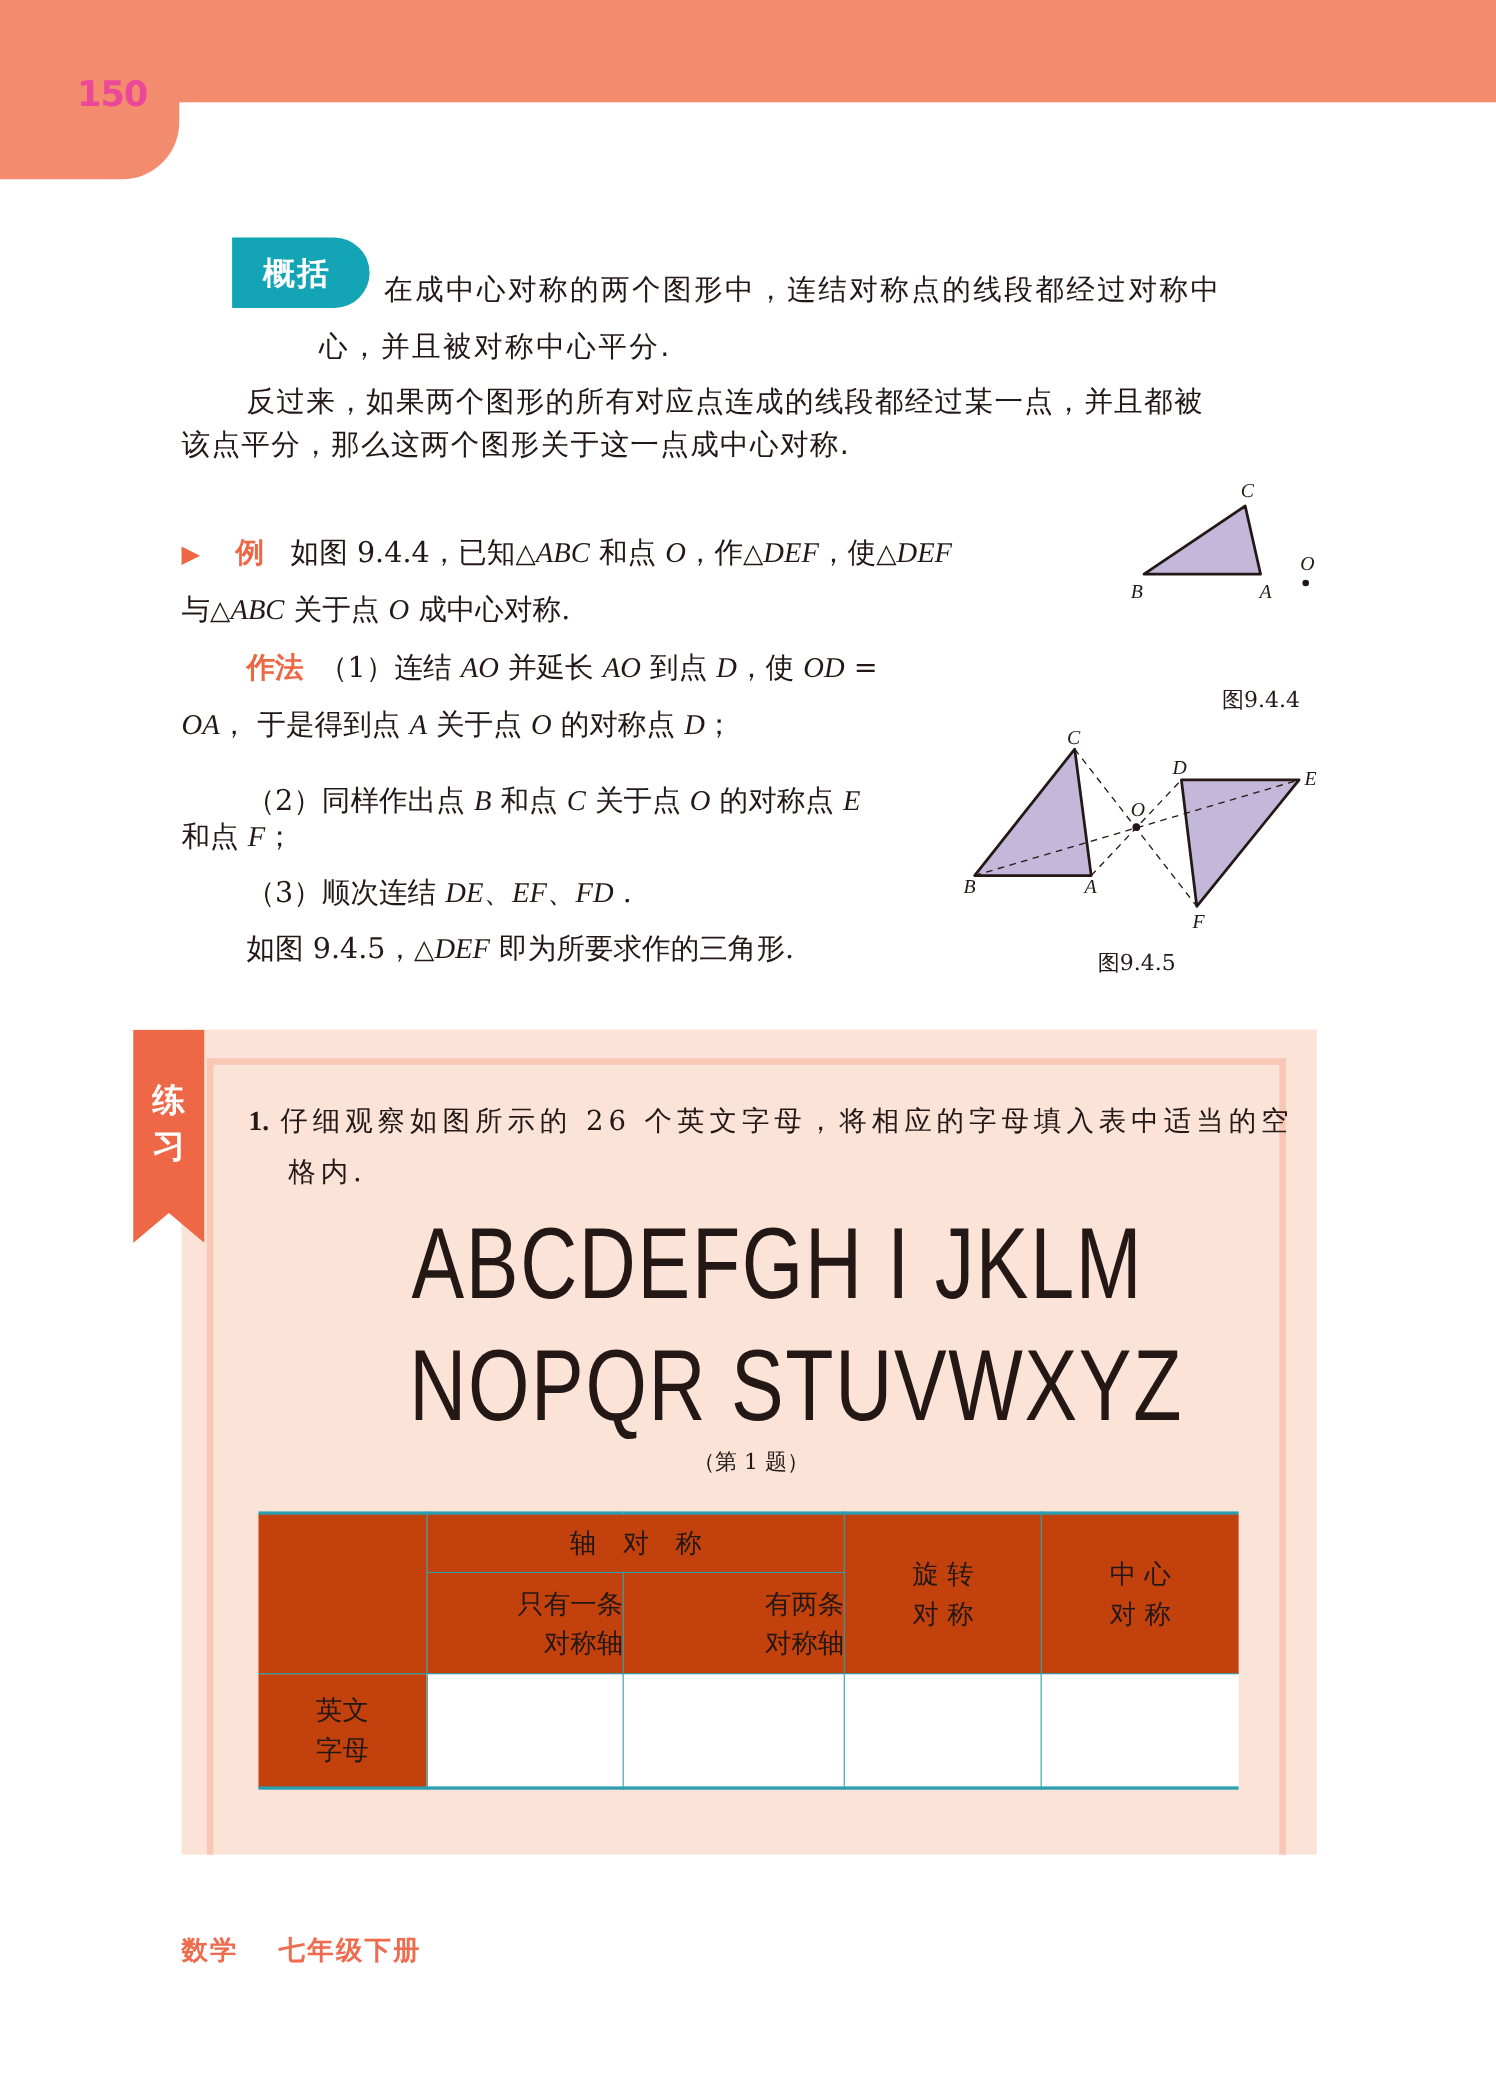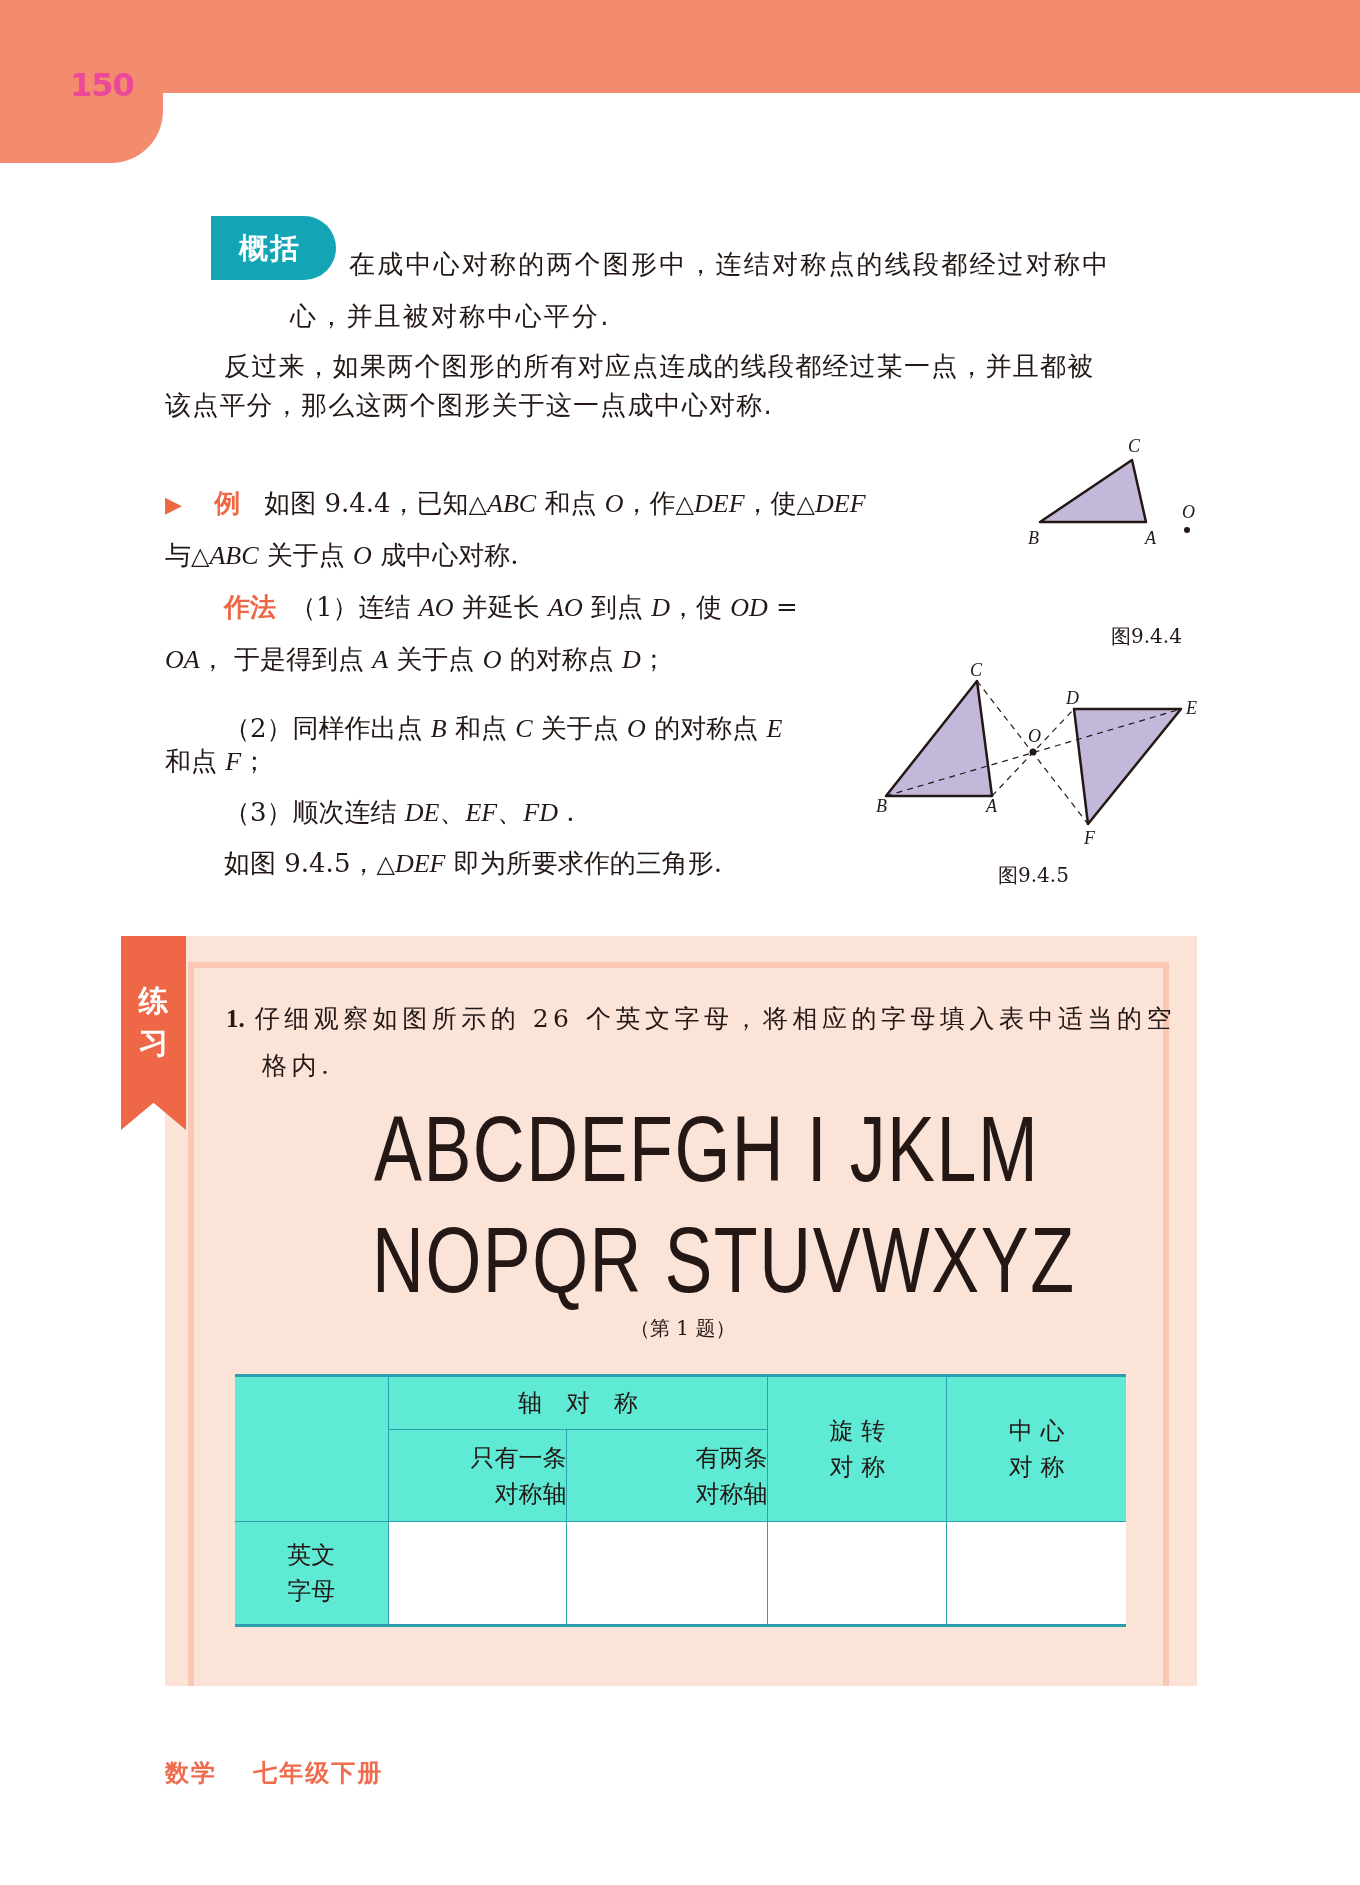--- a/index.html
+++ b/index.html
@@ -49,21 +49,21 @@
   }
 
   table.sym {
     position: absolute; left: 235px; top: 1374px; width: 891px; border-collapse: collapse;
     font-size: 24px; font-family: "DejaVu Serif", serif; text-align: center;
     border-top: 3px solid #2B9EB0; border-bottom: 3px solid #2B9EB0;
   }
   table.sym td { border: 1.5px solid #2B9EB0; padding: 0; line-height: 36px; }
   table.sym tr td:first-child { border-left: none; }
   table.sym tr td:last-child { border-right: none; }
-  .hd { background: #5eead4; }
+  .hd { background: #c2410c; }
   .cell-empty { background: #ffffff; }
 
   .footer { left: 165px; top: 1757px; color: #EE6B4D; font-family: "DejaVu Sans", sans-serif; font-weight: bold; font-size: 24px; letter-spacing: 2px; white-space: pre; }
 </style>
 </head>
 <body>
 
 <div class="abs header-band"></div>
 <div class="abs header-tab"></div>
 <div class="abs page-number">150</div>

